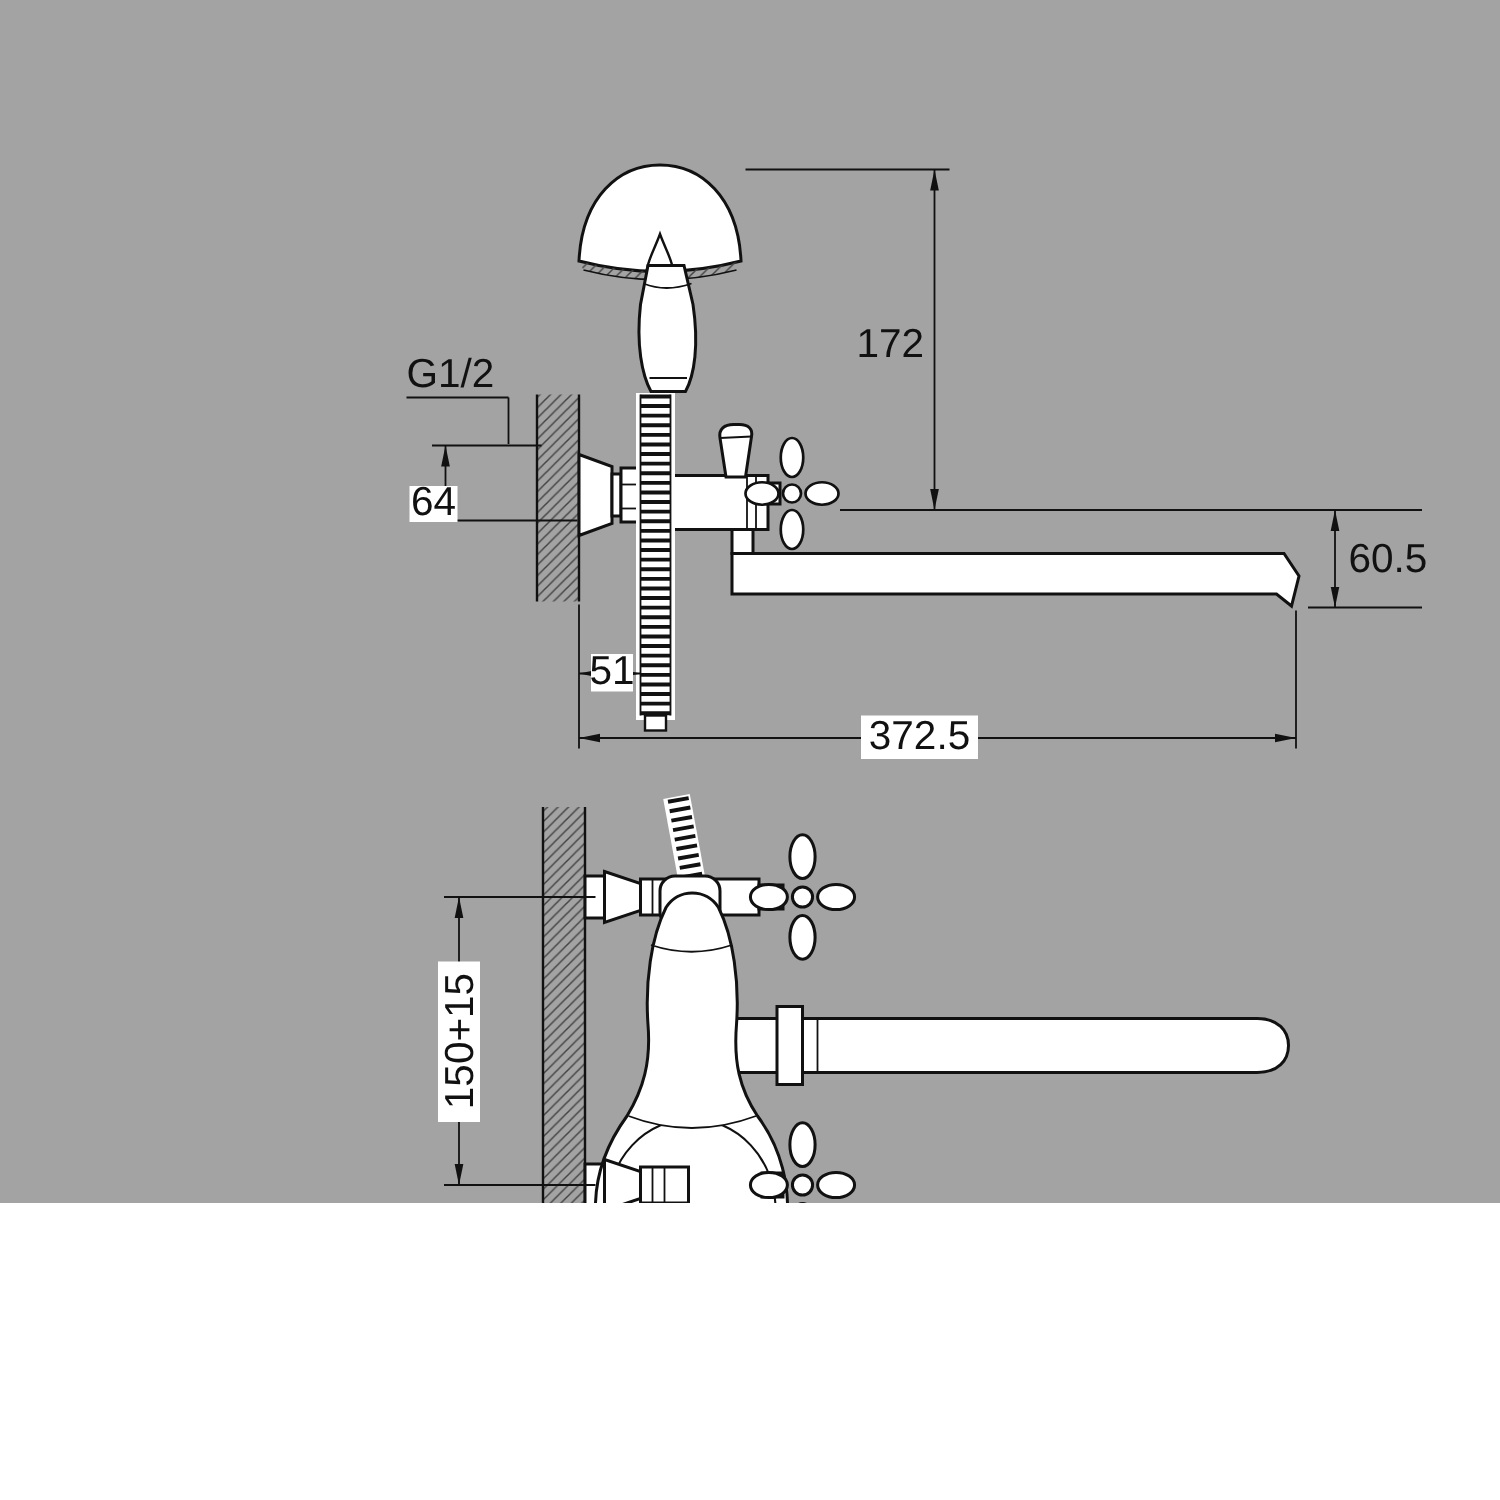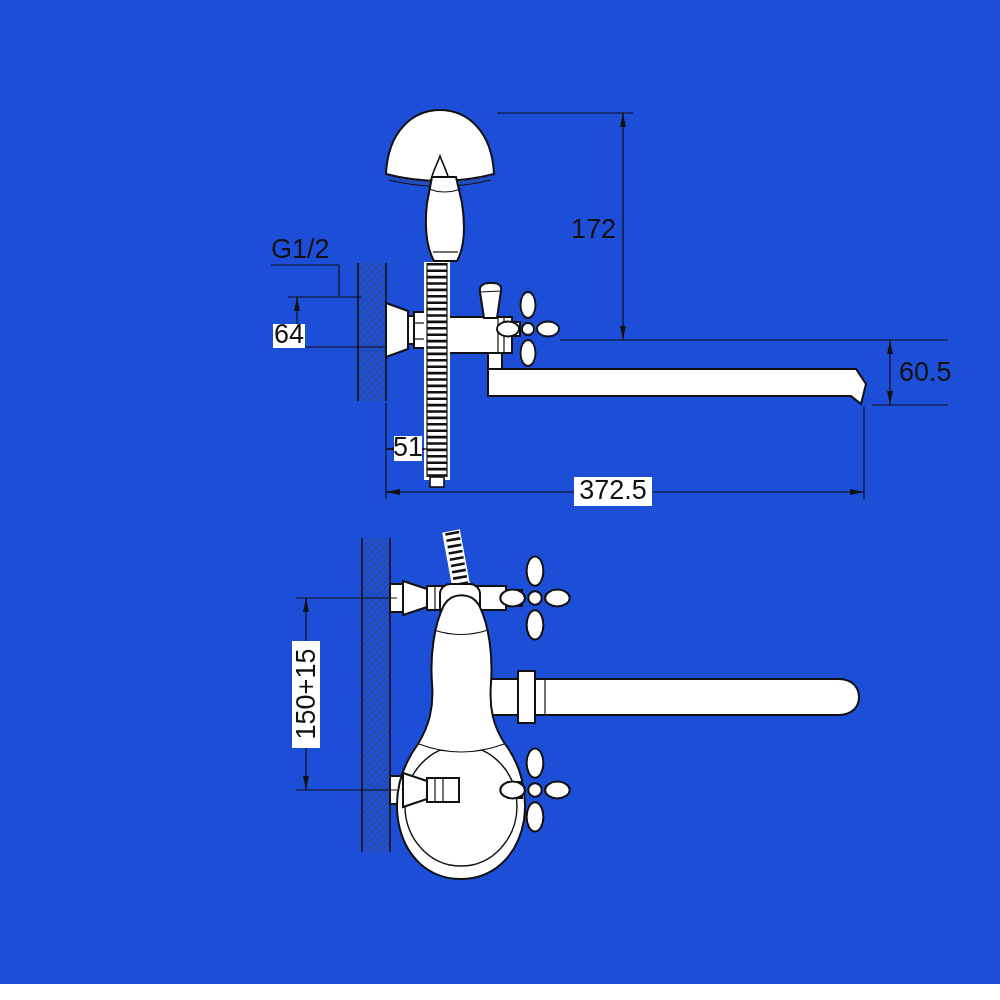--- a/index.html
+++ b/index.html
@@ -3,22 +3,22 @@
 <meta charset="utf-8">
 <style>
   html, body {
     margin: 0;
     padding: 0;
     background: #ffffff;
   }
   .canvas {
     position: relative;
     width: 1000px;
-    height: 984px;
-    background: #1d4ed8;
+    height: 802px;
+    background: #a3a3a3;
     overflow: hidden;
   }
   svg {
     position: absolute;
     left: 0;
     top: 0;
   }
   svg text {
     font-family: "Liberation Sans", "DejaVu Sans", sans-serif;
     font-size: 27px;

